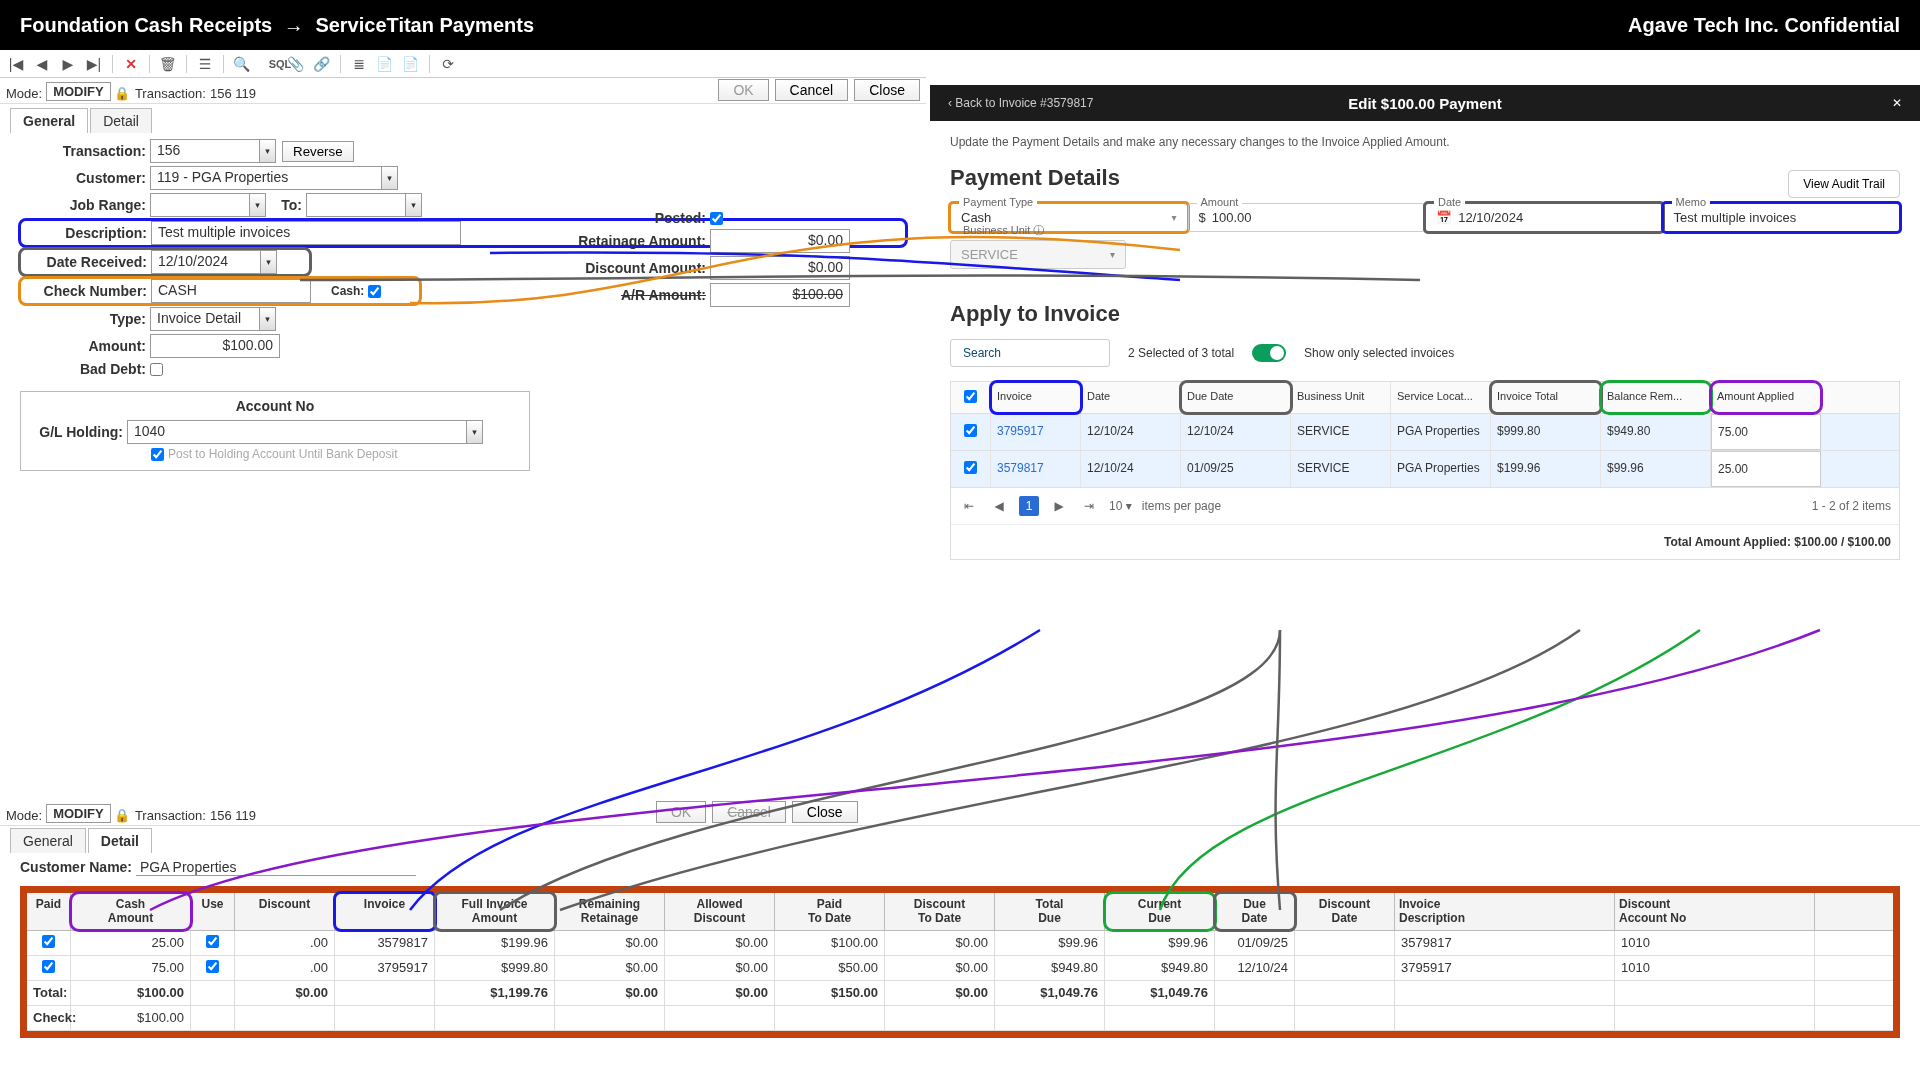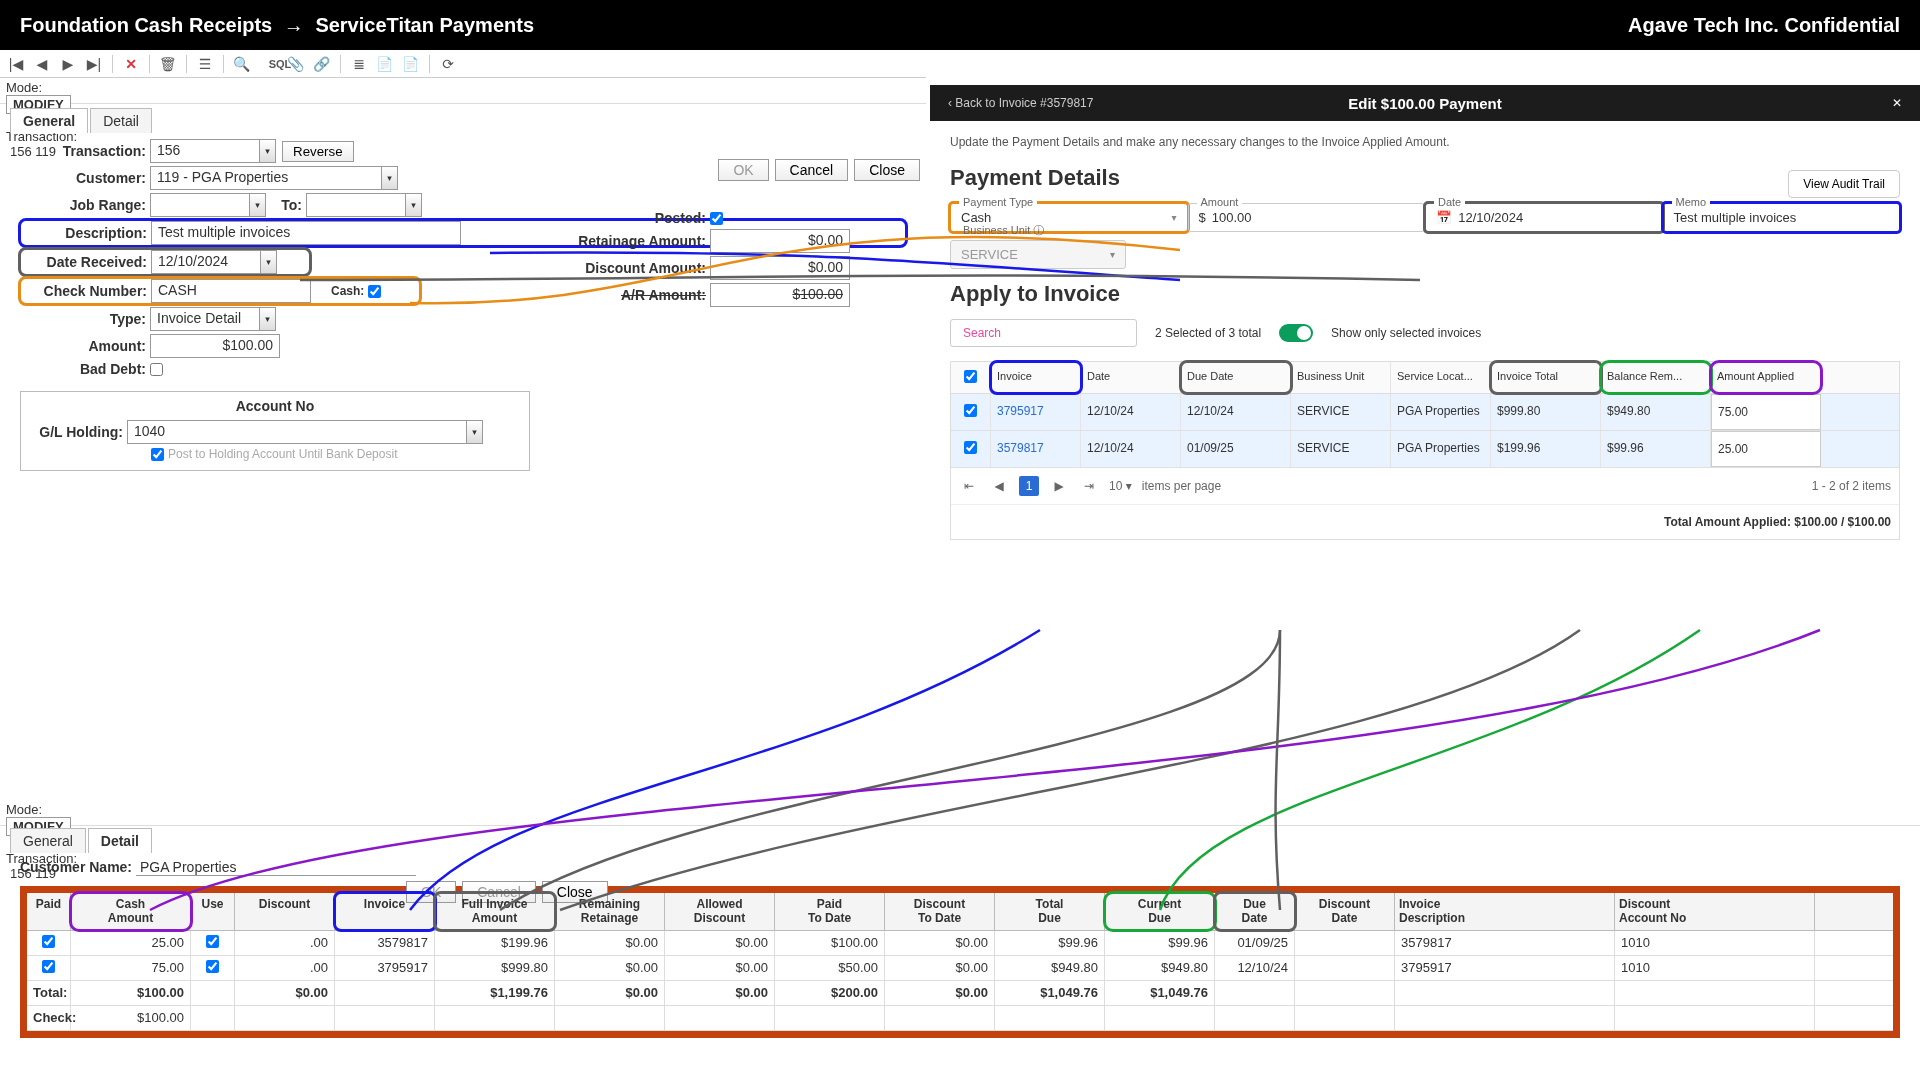--- a/index.html
+++ b/index.html
@@ -7,21 +7,21 @@
 .topbar { background: #000; color: #fff; height: 50px; display: flex; align-items: center; justify-content: space-between; padding: 0 20px; font-weight: 600; font-size: 20px; }
 .topbar .arrow { margin: 0 6px; }
 
 
 .foundation-panel { position: absolute; top: 50px; left: 0; width: 926px; background: #fff; }
 .toolbar { height: 28px; border-bottom: 1px solid #ccc; display: flex; align-items: center; gap: 6px; padding: 0 6px; }
 .toolbar .ticon { width: 20px; height: 20px; display: flex; align-items: center; justify-content: center; font-size: 14px; color: #555; cursor: pointer; }
 .toolbar .sep { width: 1px; height: 18px; background: #ccc; margin: 0 2px; }
 .toolbar .sql { font-size: 11px; font-weight: 600; padding-left: 22px; }
 
-.mode-row { height: 26px; display: flex; align-items: flex-start; padding: 2px 6px; border-bottom: 1px solid #ddd; font-size: 13px; flex-direction: column; }
+.mode-row { height: 26px; display: flex; align-items: flex-end; padding: 2px 6px; border-bottom: 1px solid #ddd; font-size: 13px; }
 .mode-row .mode-label { margin-right: 4px; }
 .mode-row .mode-val { border: 1px solid #999; padding: 1px 6px; font-weight: bold; background: #fff; }
 .mode-row .lock { margin: 0 4px; }
 .mode-row .buttons { margin-left: auto; display: flex; gap: 6px; }
 .mode-row button { padding: 2px 14px; font-size: 14px; border: 1px solid #999; background: linear-gradient(#fff,#eee); cursor: pointer; }
 .mode-row button.disabled { color: #999; }
 
 .tabs { display: flex; padding: 4px 10px 0; }
 .tabs .tab { padding: 4px 12px; border: 1px solid #bbb; border-bottom: none; background: #f4f4f4; font-size: 14px; cursor: pointer; margin-right: 2px; }
 .tabs .tab.active { background: #fff; font-weight: bold; }
@@ -62,23 +62,23 @@
 .st-section-row { display: flex; align-items: center; justify-content: space-between; }
 .st-section-title { font-size: 22px; font-weight: 700; margin-bottom: 12px; }
 .st-btn { border: 1px solid #ccc; padding: 6px 14px; font-size: 12px; background: #fff; cursor: pointer; border-radius: 4px; }
 
 .st-fields { display: flex; margin-bottom: 8px; }
 .st-field { flex: 1; border: 1px solid #ccc; border-radius: 3px; padding: 6px 10px; position: relative; }
 .st-field .flabel { position: absolute; top: -8px; left: 8px; background: #fff; padding: 0 4px; font-size: 11px; color: #666; }
 .st-field .fval { font-size: 13px; display: flex; align-items: center; gap: 6px; }
 .st-field .fval .chev { margin-left: auto; font-size: 10px; color: #888; }
 
-.st-section2 { margin-top: 12px; }
+.st-section2 { margin-top: 32px; }
 .st-filter-row { display: flex; align-items: center; gap: 18px; margin-bottom: 14px; }
-.st-search { border: 1px solid #ccc; padding: 6px 12px; width: 187px; border-radius: 3px; font-size: 12px; color: #ec4899; }
+.st-search { border: 1px solid #ccc; padding: 6px 12px; width: 160px; border-radius: 3px; font-size: 12px; color: #0c4a6e; }
 .toggle { width: 34px; height: 18px; background: #0a9d5b; border-radius: 10px; position: relative; }
 .toggle::after { content: ''; position: absolute; width: 14px; height: 14px; background: #fff; border-radius: 50%; right: 2px; top: 2px; }
 
 .st-table { border: 1px solid #ddd; width: 100%; }
 .st-th { display: flex; background: #fafafa; border-bottom: 1px solid #ddd; }
 .st-th div { padding: 8px 6px; font-size: 11px; border-right: 1px solid #e5e5e5; position: relative; }
 .st-tr { display: flex; background: #e8f3ff; border-bottom: 1px solid #e0e0e0; }
 .st-tr div { padding: 10px 6px; font-size: 12px; border-right: 1px solid #e5e5e5; }
 .st-tr .link { color: #2a6cd4; }
 .col-chk { width: 40px; text-align: center; }
@@ -450,21 +450,21 @@
     </div>
     <div class="det-tr" style="font-weight:bold">
       <div class="dc-paid" style="text-align:right">Total:</div>
       <div class="dc-cash">$100.00</div>
       <div class="dc-use"></div>
       <div class="dc-disc">$0.00</div>
       <div class="dc-inv"></div>
       <div class="dc-full">$1,199.76</div>
       <div class="dc-ret">$0.00</div>
       <div class="dc-allow">$0.00</div>
-      <div class="dc-ptd">$200.00</div>
+      <div class="dc-ptd">$150.00</div>
       <div class="dc-dtd">$0.00</div>
       <div class="dc-tdue">$1,049.76</div>
       <div class="dc-cdue">$1,049.76</div>
       <div class="dc-ddate"></div>
         <div class="dc-discdate"></div>
         <div class="dc-idesc"></div>
         <div class="dc-dacct"></div>
     </div>
     <div class="det-tr">
       <div class="dc-paid" style="text-align:right;font-weight:bold">Check:</div>

